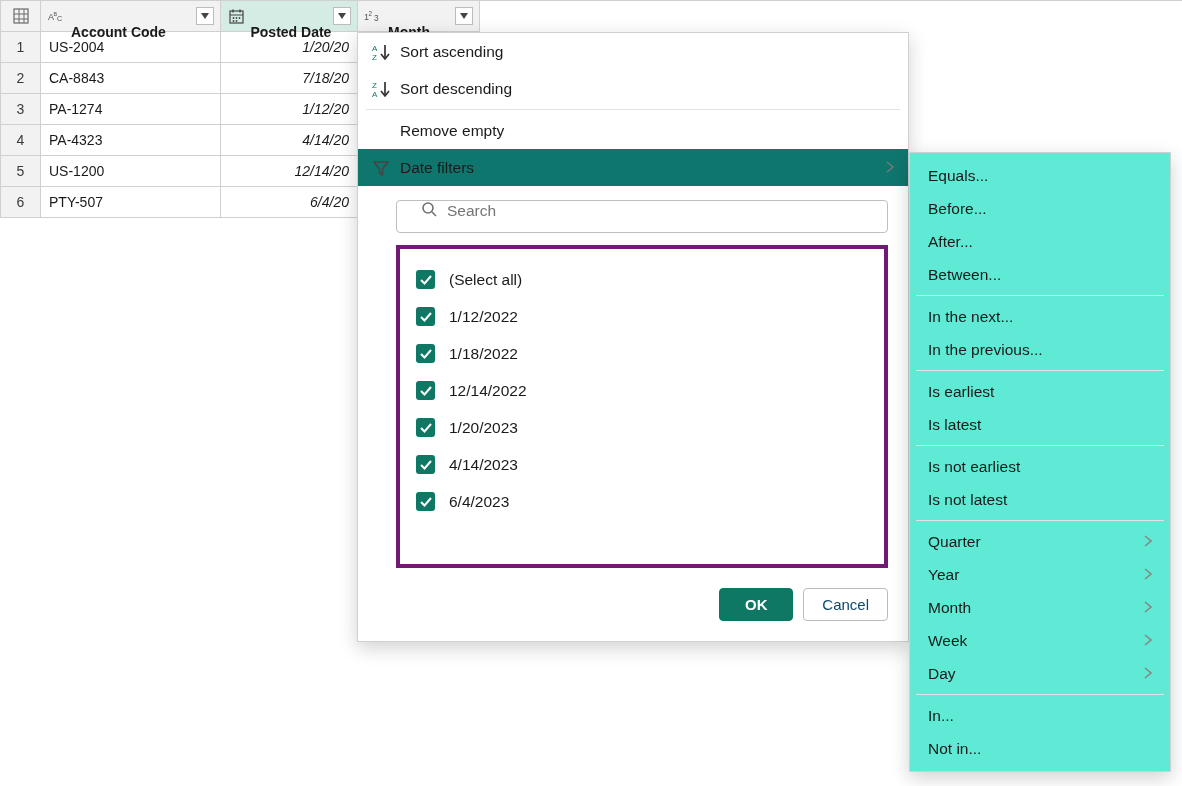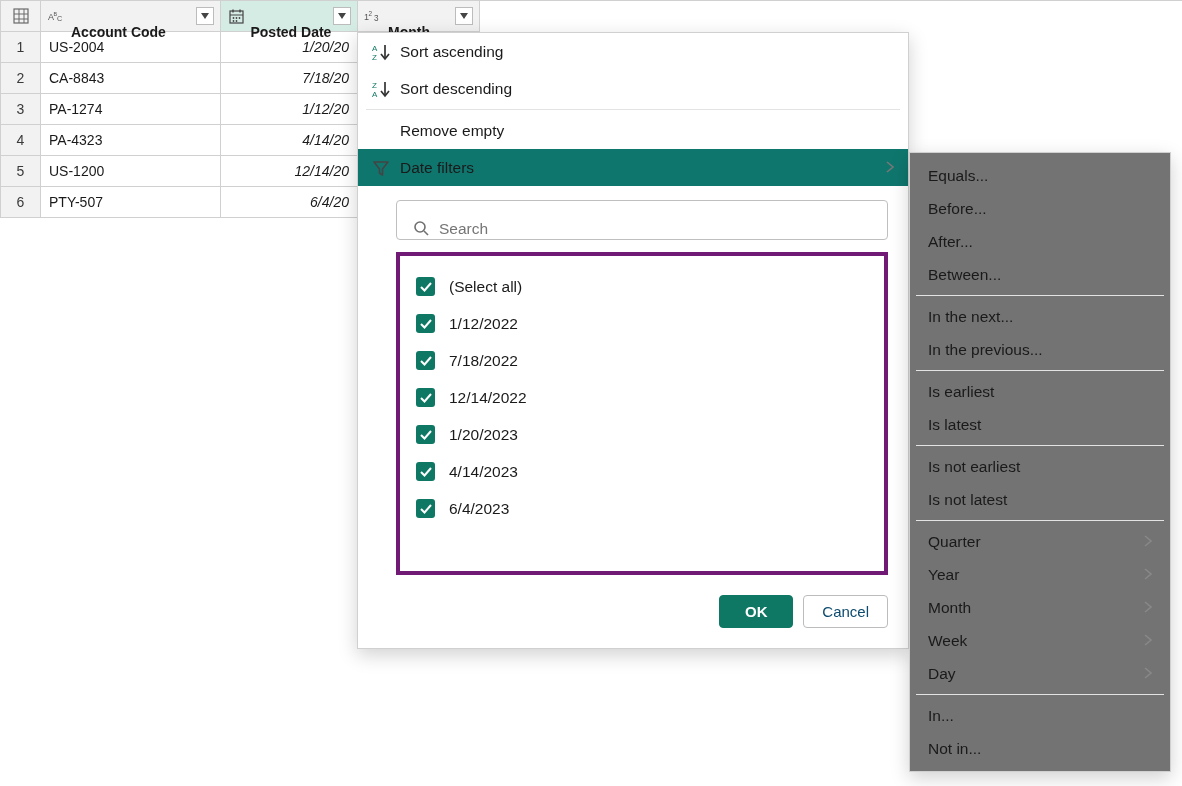--- a/index.html
+++ b/index.html
@@ -76,25 +76,25 @@
   }
   .menu-sep {
     height:1px; background:#e3e3e3;
     margin: 2px 8px;
   }
   .menu-sub {
     margin-left:auto; color:#666;
   }
   .search {
     margin: 14px 20px 12px 38px;
-    height: 40px;
+    height: 33px;
     border: 1px solid #bfbfbf;
     border-radius: 4px;
-    display:flex; align-items:flex-end;
-    padding: 0 16px;
+    display:flex; align-items:flex-start;
+    padding: 0 24px;
     color:#767676;
   }
   .search svg { margin-right:8px; }
   .search input {
     border:none; outline:none; flex:1;
     font-size:15.5px; color:#323232;
     background:transparent;
   }
   .chklist {
     margin: 0 20px 0 38px;
@@ -124,21 +124,21 @@
     display:inline-flex; align-items:center; justify-content:center;
     font-size:15px; cursor:pointer;
   }
   .btn-ok { background:#0f7864; color:#fff; border:1px solid #0f7864; font-weight:600;}
   .btn-cancel { background:#fff; color:#0c4a6e; border:1px solid #bcbcbc; padding:0 18px;}
   
   .submenu {
     position:absolute;
     left: 909px; top: 152px;
     width: 262px;
-    background:#737373;
+    background:#5eead4;
     border:1px solid #d0d0d0;
     box-shadow: 0 6px 18px rgba(0,0,0,.18);
     padding: 6px 0;
   }
   .sm-row {
     height:33px;
     display:flex; align-items:center;
     padding: 0 18px;
     font-size:15.5px;
   }
@@ -320,21 +320,21 @@
           </svg>
         </span>
       <span>1/12/2022</span>
     </div>
     <div class="chk-row">
       <span class="chkbox">
           <svg width="12" height="10">
             <polyline points="1,5 4.5,8.5 11,1" fill="none" stroke="#fff" stroke-width="2"></polyline>
           </svg>
         </span>
-      <span>7/18/2022</span>
+      <span>1/18/2022</span>
     </div>
     <div class="chk-row">
       <span class="chkbox">
           <svg width="12" height="10">
             <polyline points="1,5 4.5,8.5 11,1" fill="none" stroke="#fff" stroke-width="2"></polyline>
           </svg>
         </span>
       <span>12/14/2022</span>
     </div>
     <div class="chk-row">

